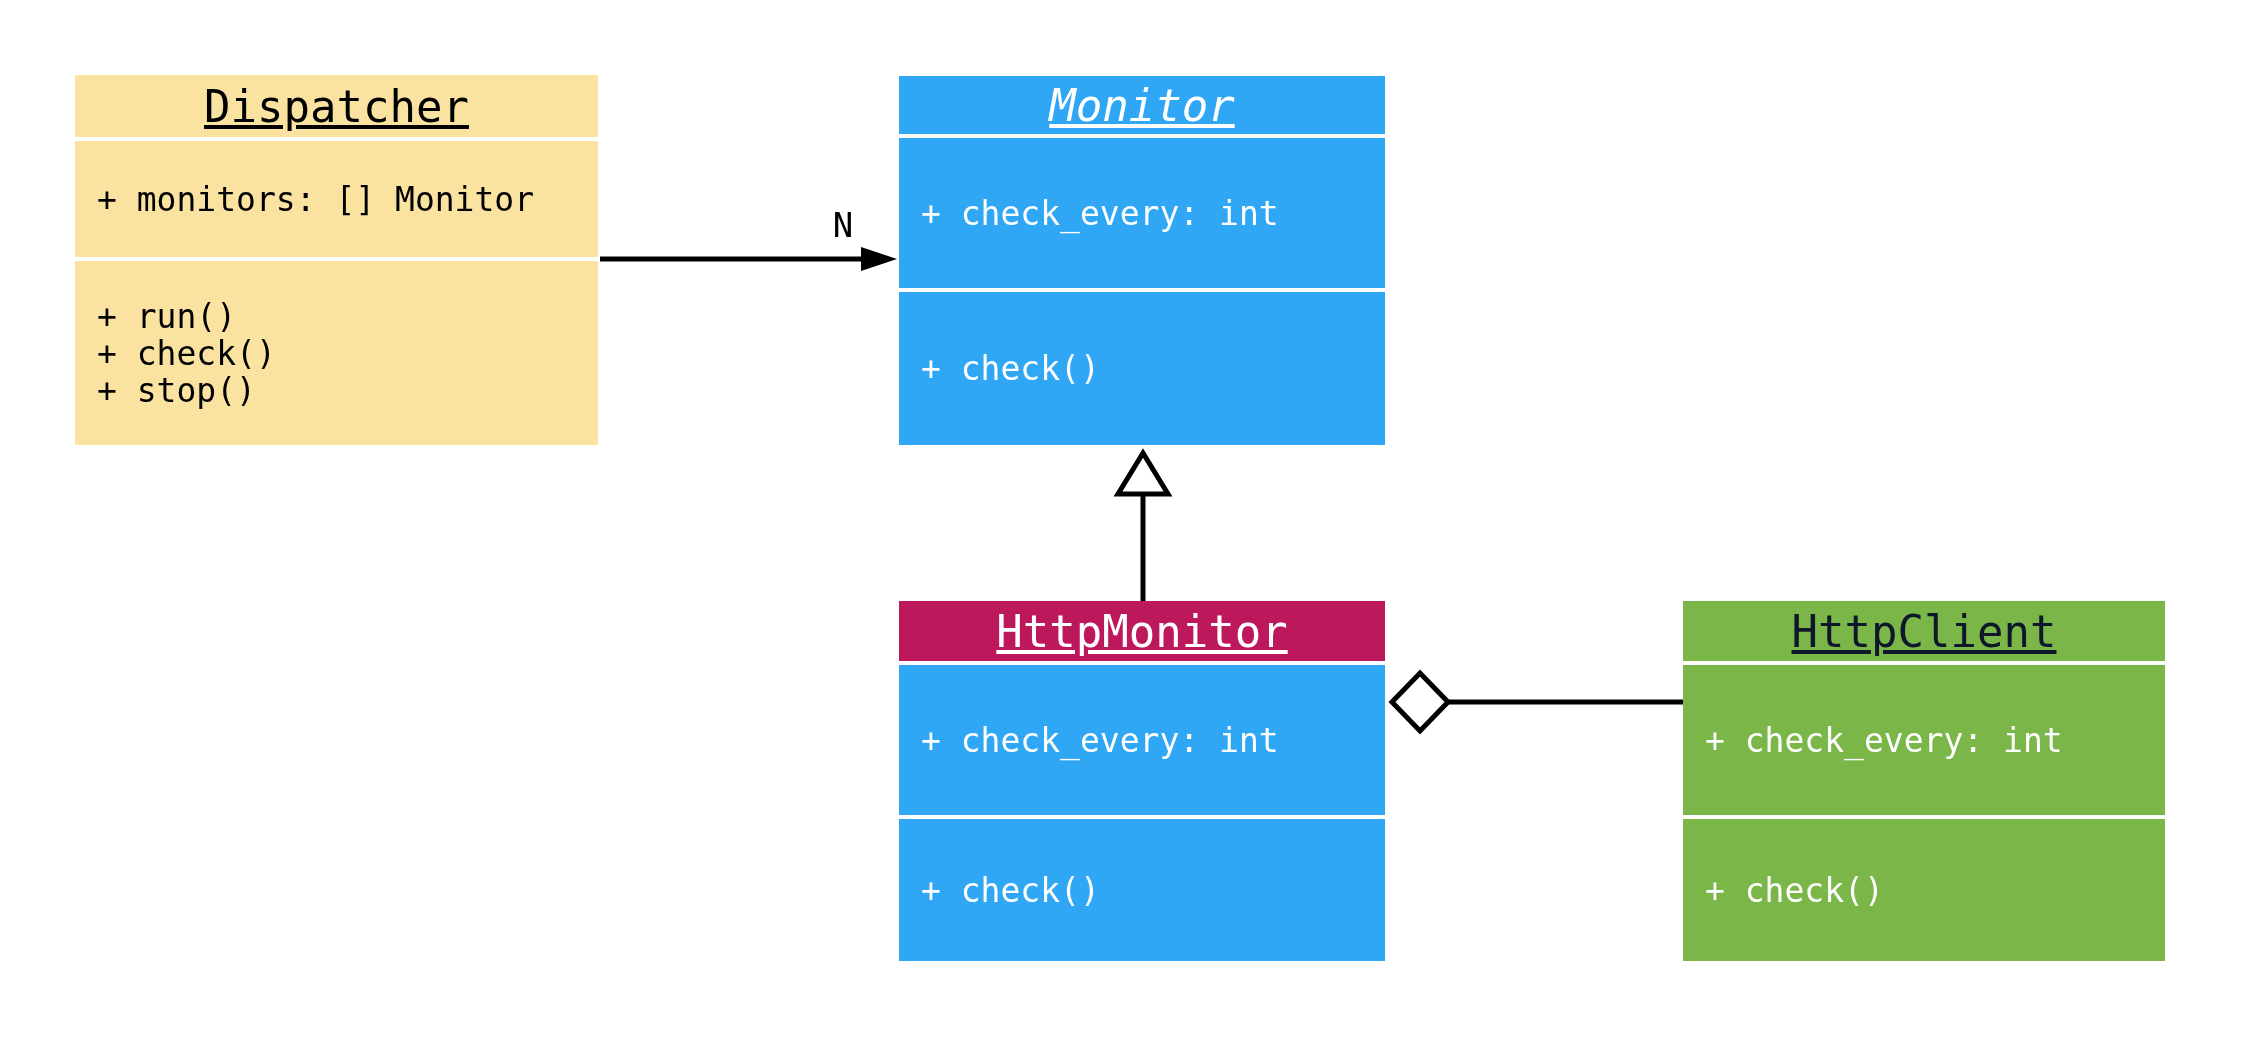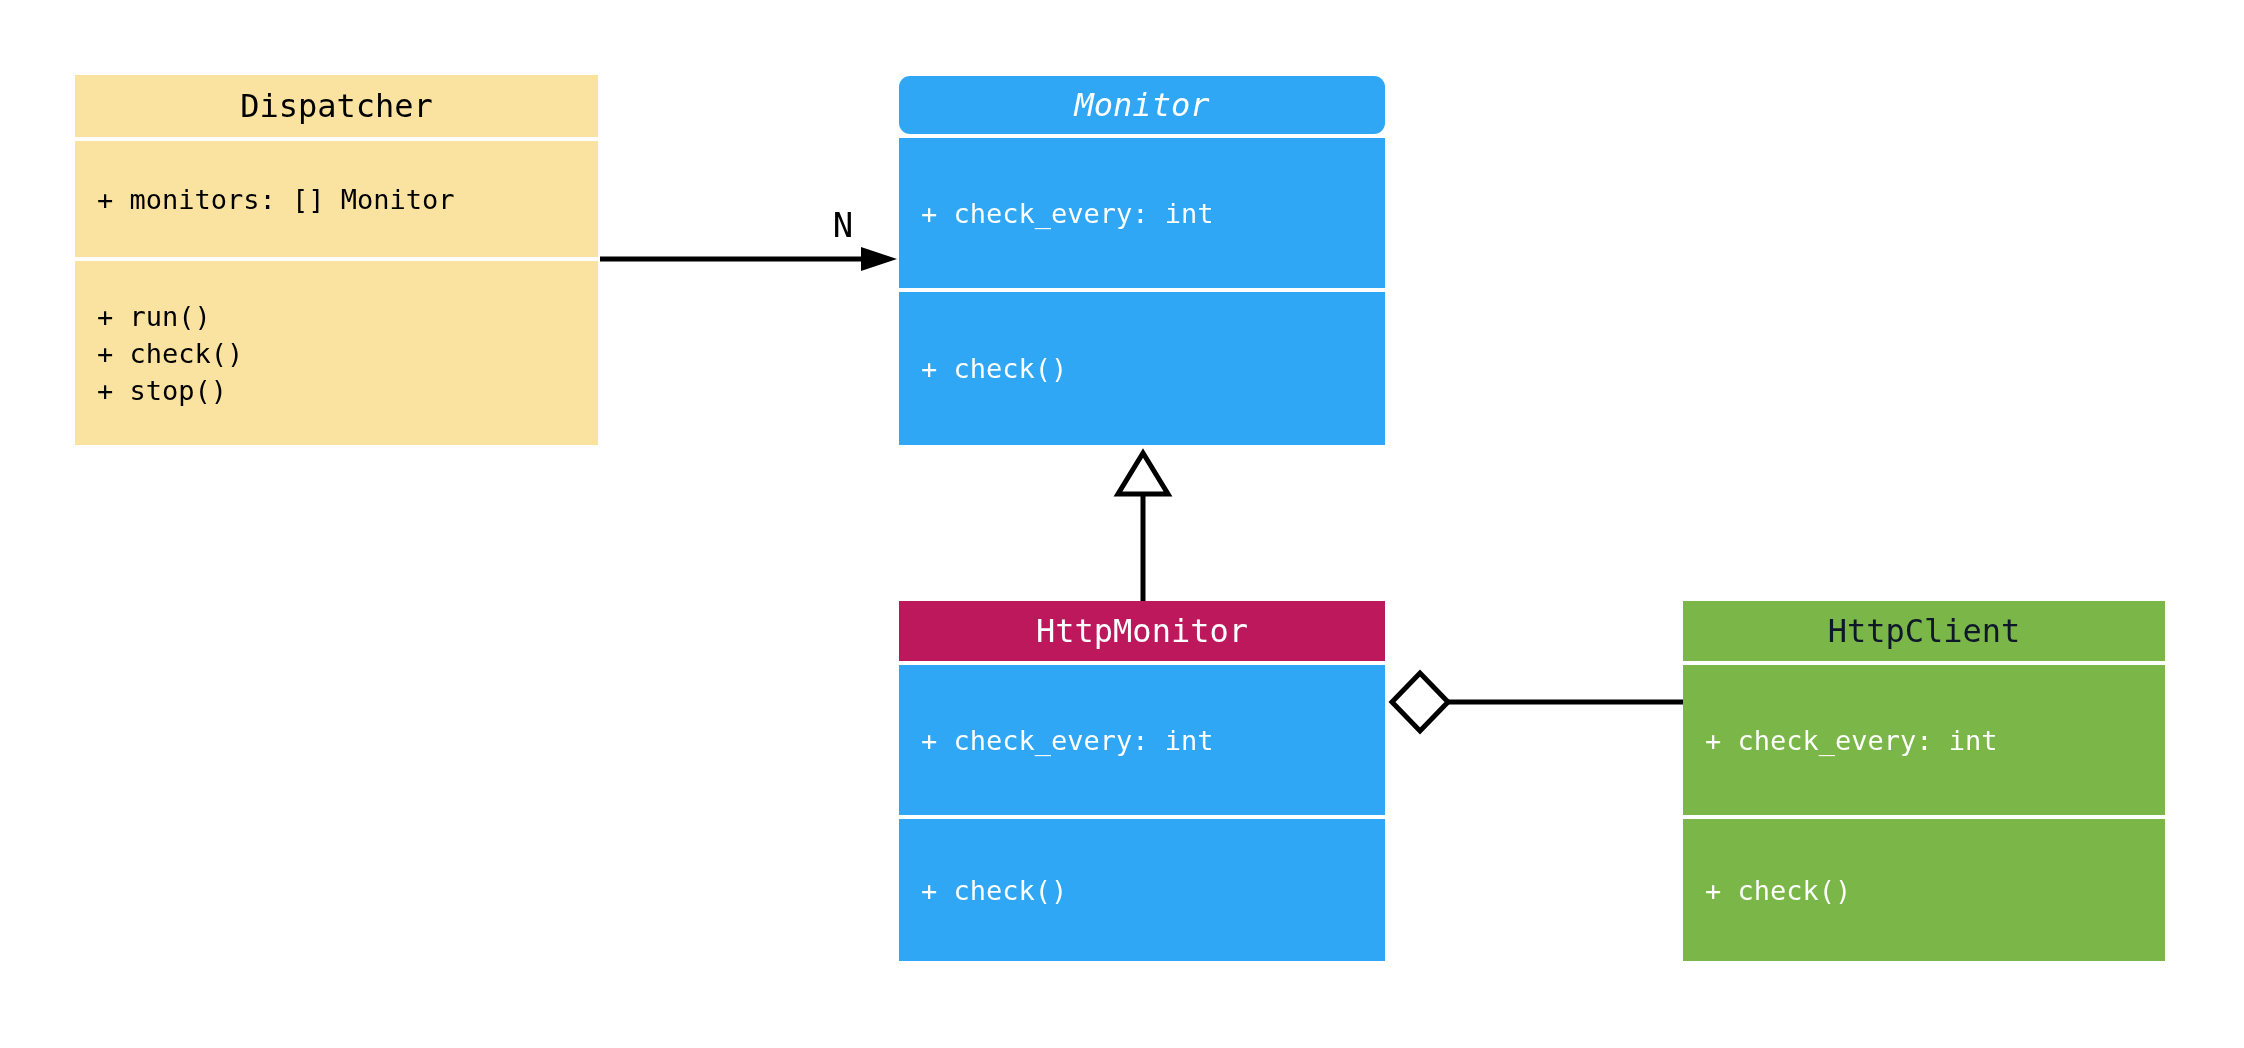--- a/index.html
+++ b/index.html
@@ -22,44 +22,45 @@
     row-gap: 4px;
   }
   .band {
     box-sizing: border-box;
   }
   .band.title {
     height: 60px;
     display: flex;
     align-items: center;
     justify-content: center;
-    font-size: 32px;
+    font-size: 44px;
     flex: 0 0 auto;
+    text-decoration: underline;
   }
   .uml-class.abstract .band.title {
     font-style: italic;
   }
   .band.attrs, .band.methods {
     display: flex;
     flex-direction: column;
     justify-content: center;
     padding-left: 22px;
     padding-right: 8px;
-    font-size: 27px;
+    font-size: 33px;
     line-height: 37px;
     flex: 0 0 auto;
   }
   .band.methods { flex: 1 1 auto; }
 
   .c-dispatcher  { left: 75px;   top: 75px;  width: 523px; height: 370px; }
   .c-dispatcher  .band.title { height: 62px; }
   .c-dispatcher  .band.attrs { height: 116px; }
 
   .c-monitor     { left: 899px;  top: 76px;  width: 486px; height: 369px; }
-  .c-monitor     .band.title { height: 58px; border-radius: 11px; }
+  .c-monitor     .band.title { height: 58px; }
   .c-monitor     .band.attrs { height: 150px; }
 
   .c-httpmonitor { left: 899px;  top: 601px; width: 486px; height: 360px; }
   .c-httpmonitor .band.title { height: 60px; }
   .c-httpmonitor .band.attrs { height: 150px; }
 
   .c-httpclient  { left: 1683px; top: 601px; width: 482px; height: 360px; }
   .c-httpclient  .band.title { height: 60px; }
   .c-httpclient  .band.attrs { height: 150px; }
 

